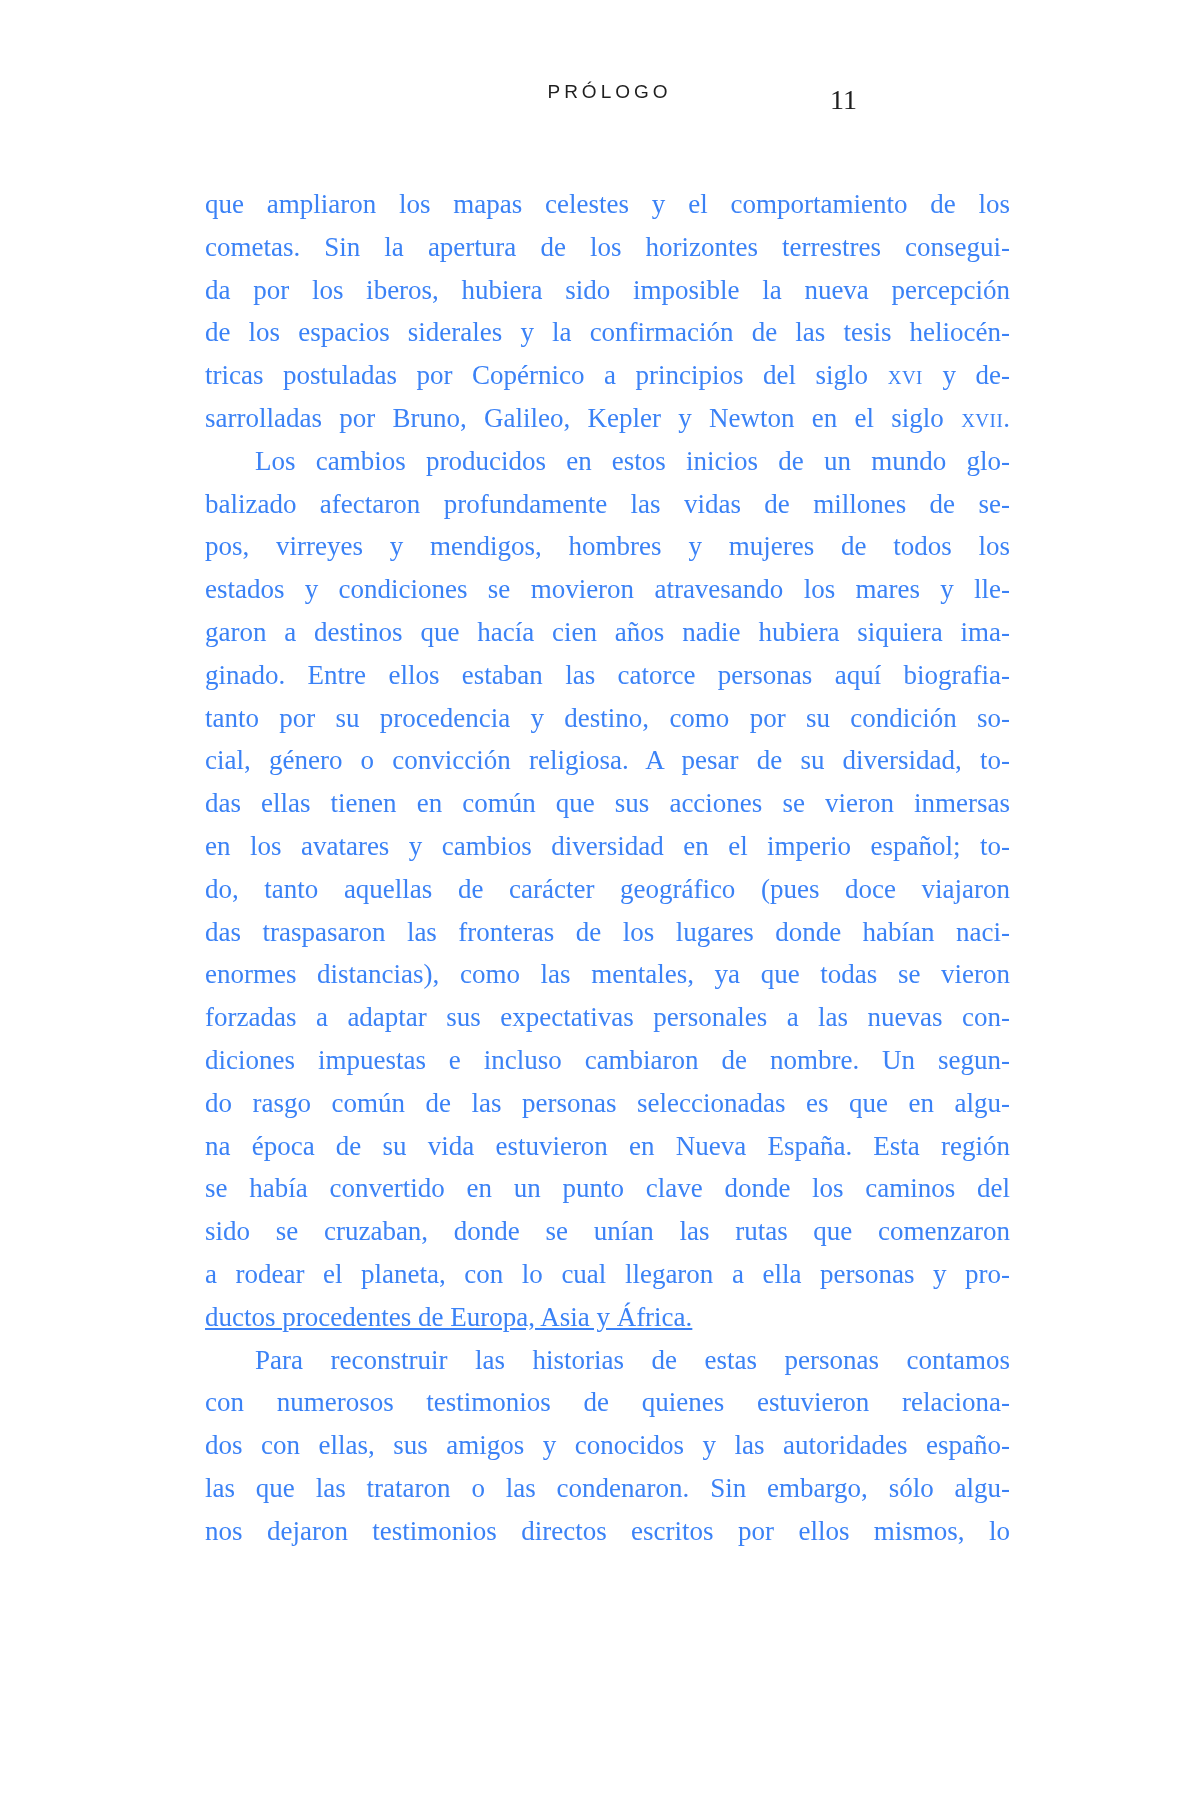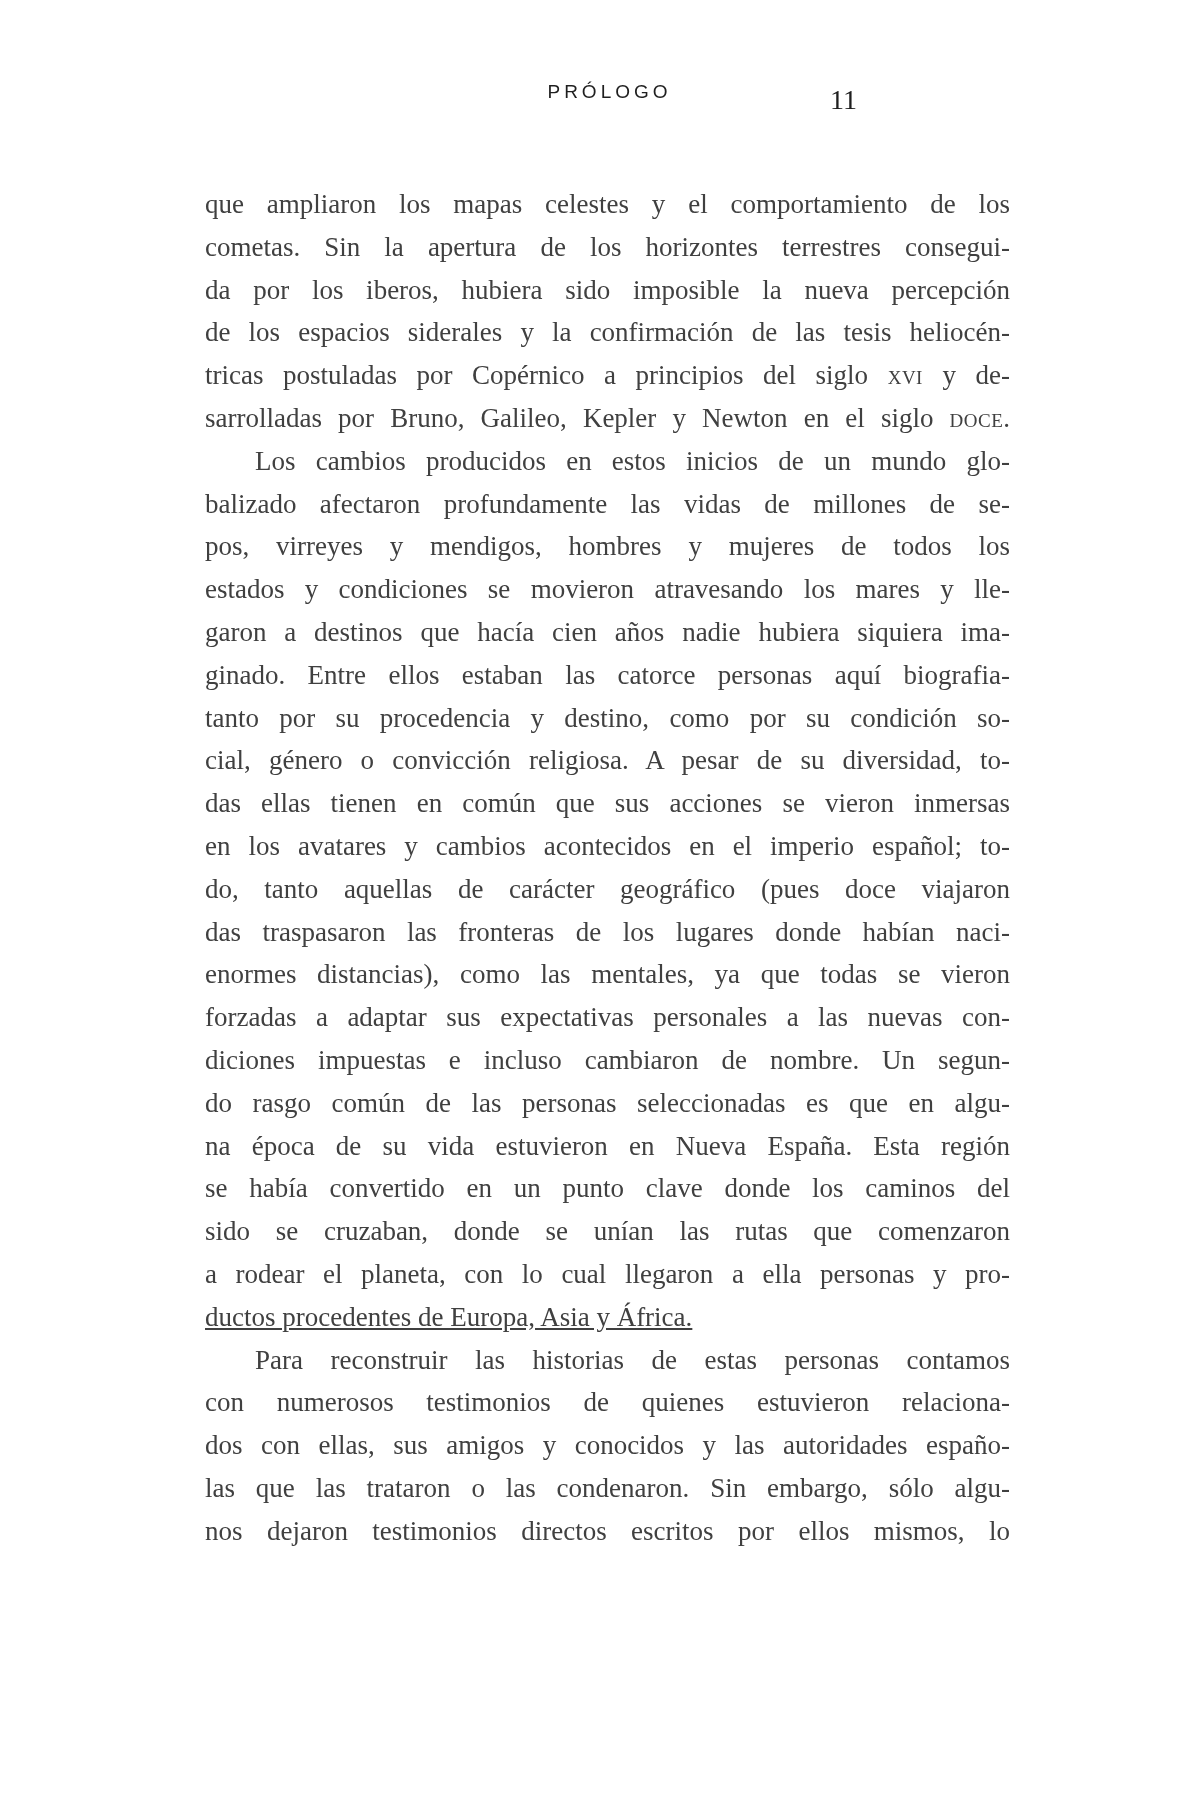--- a/index.html
+++ b/index.html
@@ -66,40 +66,40 @@
     font-variant: small-caps;
     letter-spacing: 0.5px;
   }
 </style>
 </head>
 <body>
 
 <div class="sheet" style="background: rgb(255, 255, 255);">
   <div class="header-title">PRÓLOGO</div>
   <div class="page-number">11</div>
-  <div class="body-text" style="color: #404040;">
+  <div class="body-text" style="color: #3b82f6;">
       <div class="paragraph">
         <div class="line">que ampliaron los mapas celestes y el comportamiento de los</div>
         <div class="line">cometas. Sin la apertura de los horizontes terrestres consegui-</div>
         <div class="line">da por los iberos, hubiera sido imposible la nueva percepción</div>
         <div class="line">de los espacios siderales y la confirmación de las tesis heliocén-</div>
         <div class="line">tricas postuladas por Copérnico a principios del siglo <span class="sc">xvi</span> y de-</div>
-        <div class="line">sarrolladas por Bruno, Galileo, Kepler y Newton en el siglo <span class="sc">doce</span>.</div>
+        <div class="line">sarrolladas por Bruno, Galileo, Kepler y Newton en el siglo <span class="sc">xvii</span>.</div>
       </div>
       <div class="paragraph">
         <div class="line indent">Los cambios producidos en estos inicios de un mundo glo-</div>
         <div class="line">balizado afectaron profundamente las vidas de millones de se-</div>
         <div class="line">pos, virreyes y mendigos, hombres y mujeres de todos los</div>
         <div class="line">estados y condiciones se movieron atravesando los mares y lle-</div>
         <div class="line">garon a destinos que hacía cien años nadie hubiera siquiera ima-</div>
         <div class="line">ginado. Entre ellos estaban las catorce personas aquí biografia-</div>
         <div class="line">tanto por su procedencia y destino, como por su condición so-</div>
         <div class="line">cial, género o convicción religiosa. A pesar de su diversidad, to-</div>
         <div class="line">das ellas tienen en común que sus acciones se vieron inmersas</div>
-        <div class="line">en los avatares y cambios acontecidos en el imperio español; to-</div>
+        <div class="line">en los avatares y cambios diversidad en el imperio español; to-</div>
         <div class="line">do, tanto aquellas de carácter geográfico (pues doce viajaron</div>
         <div class="line">das traspasaron las fronteras de los lugares donde habían naci-</div>
         <div class="line">enormes distancias), como las mentales, ya que todas se vieron</div>
         <div class="line">forzadas a adaptar sus expectativas personales a las nuevas con-</div>
         <div class="line">diciones impuestas e incluso cambiaron de nombre. Un segun-</div>
         <div class="line">do rasgo común de las personas seleccionadas es que en algu-</div>
         <div class="line">na época de su vida estuvieron en Nueva España. Esta región</div>
         <div class="line">se había convertido en un punto clave donde los caminos del</div>
         <div class="line">sido se cruzaban, donde se unían las rutas que comenzaron</div>
         <div class="line">a rodear el planeta, con lo cual llegaron a ella personas y pro-</div>

